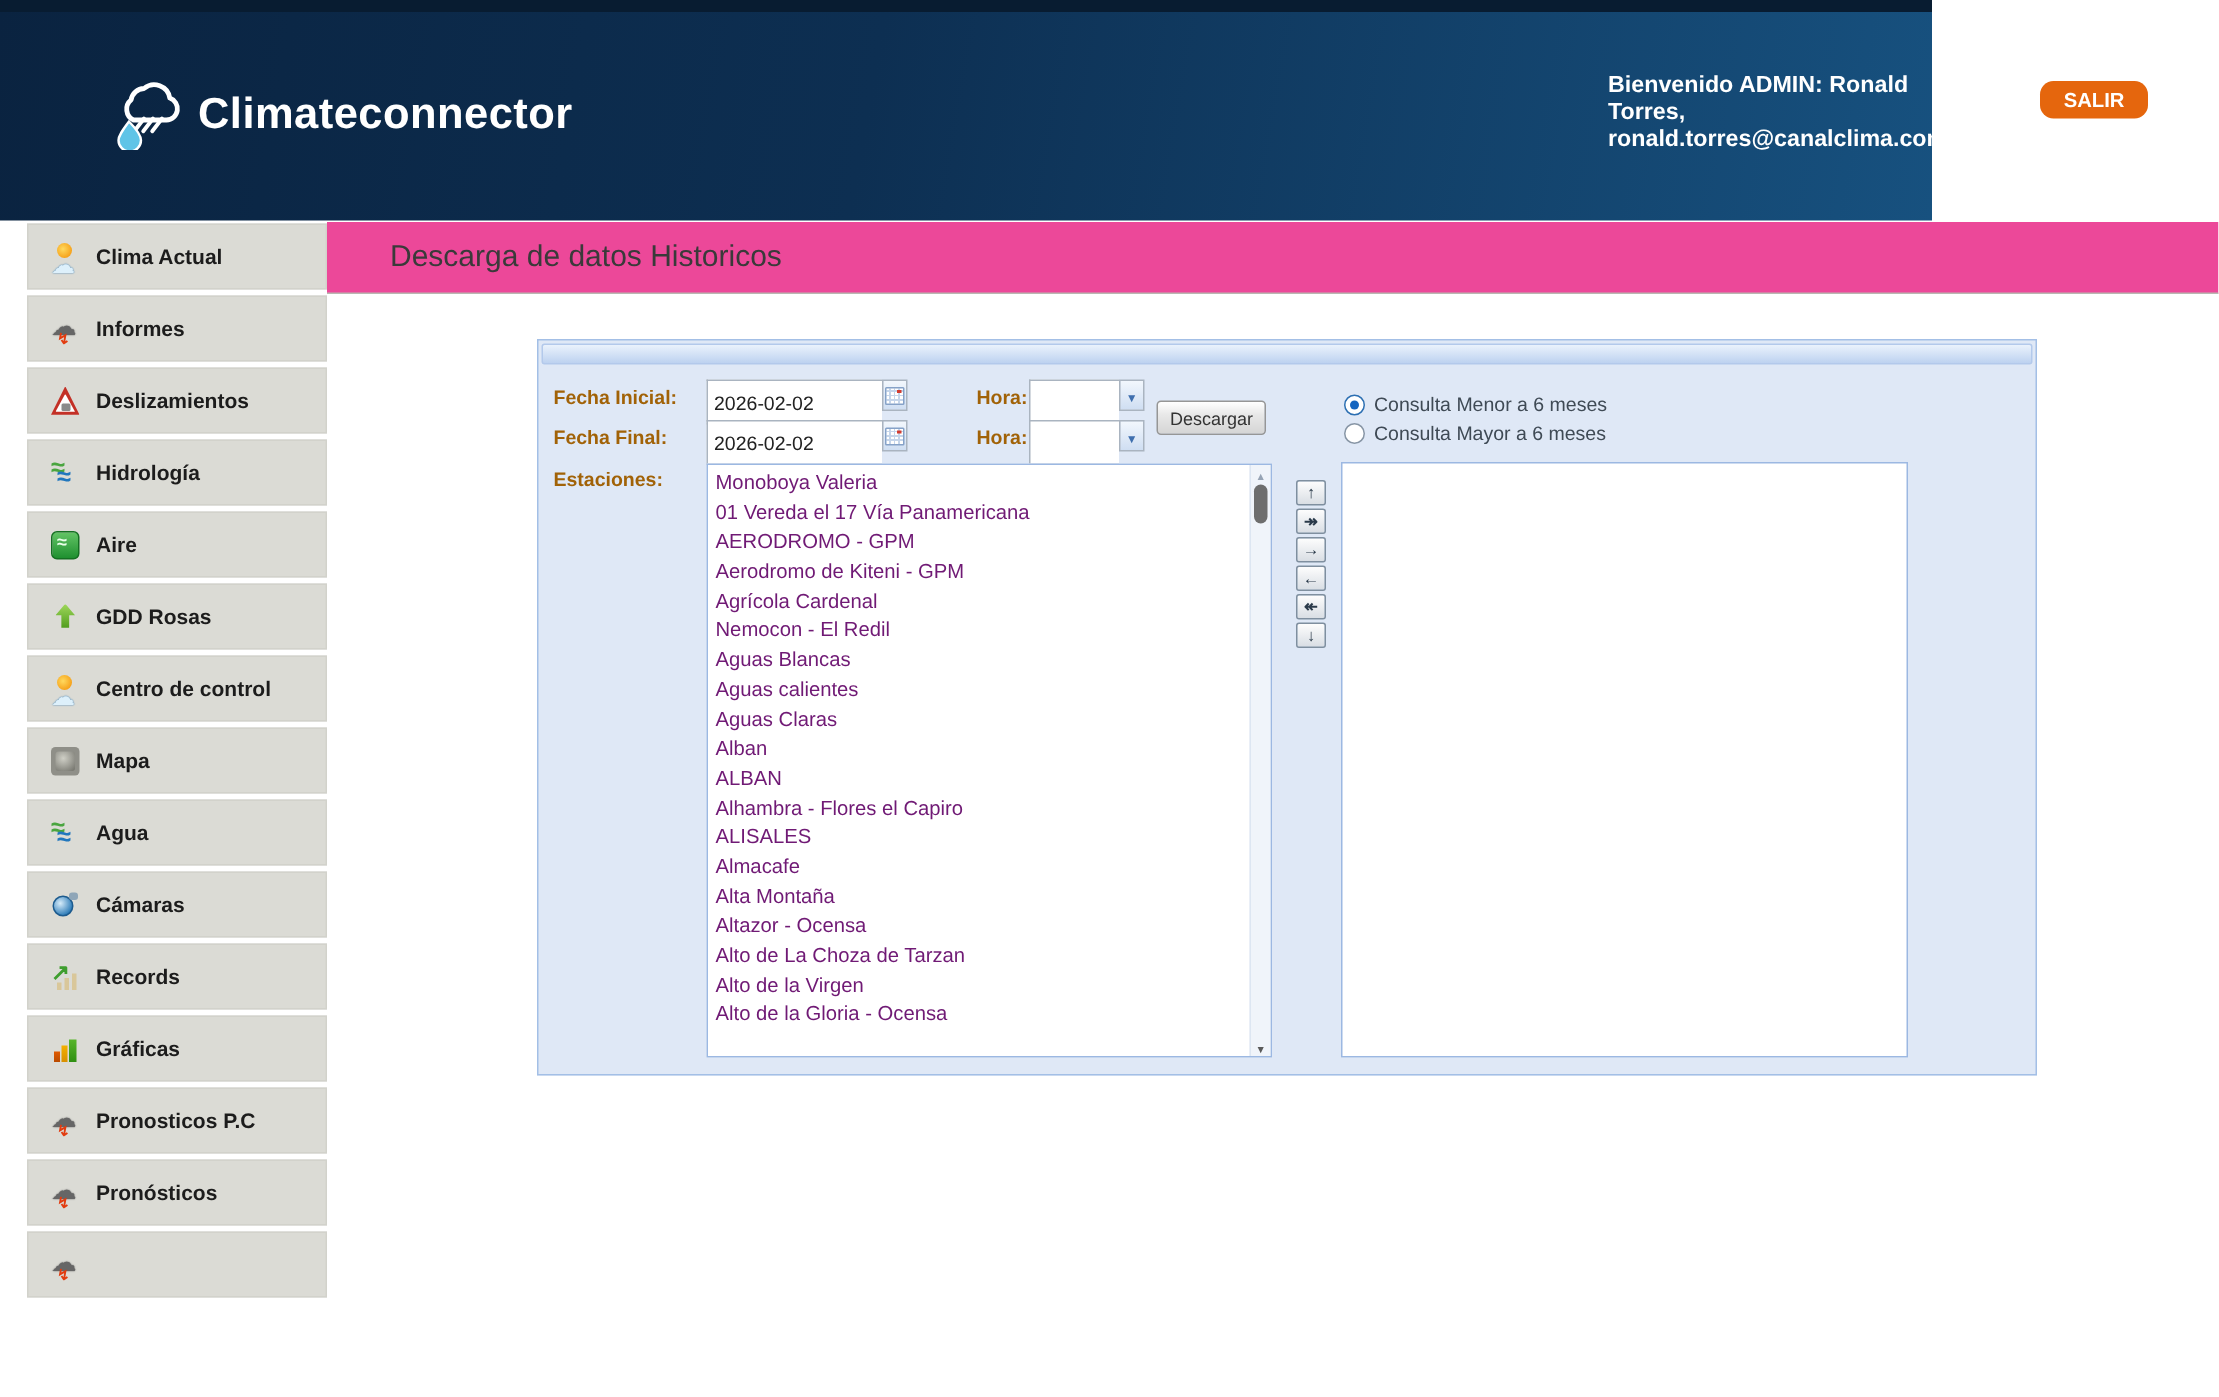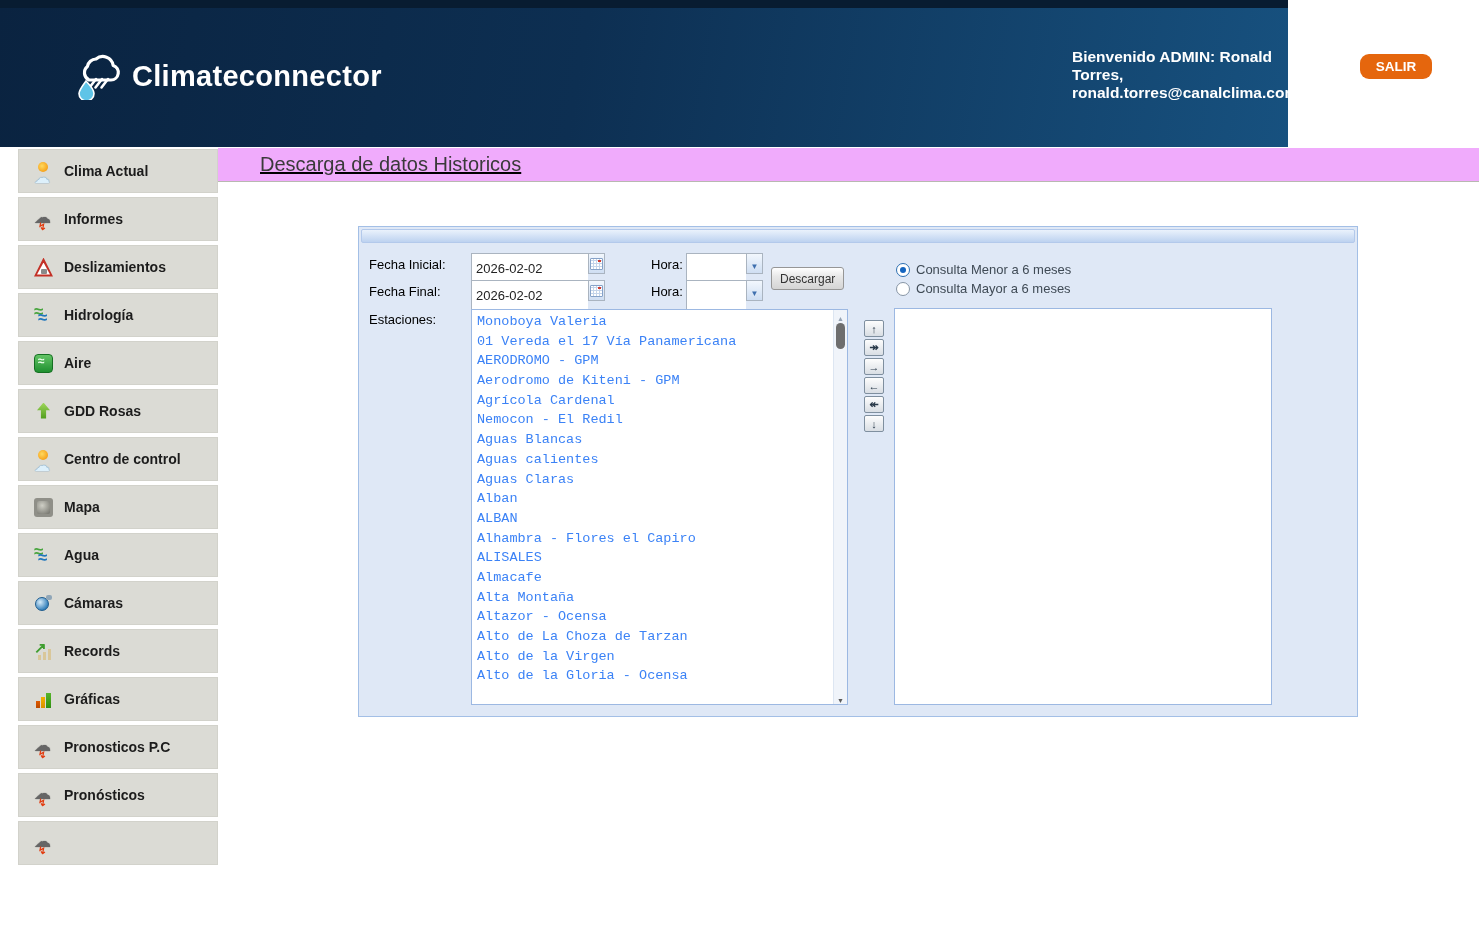--- a/index.html
+++ b/index.html
@@ -13,23 +13,23 @@
     background:linear-gradient(100deg,#0a2340 0%,#0d2f52 45%,#17517f 100%);}
   .header-topstrip{position:absolute;left:0;top:0;width:100%;height:8px;background:#081c31;}
   .logo{position:absolute;left:70px;top:48px;display:flex;align-items:center;gap:4px;}
   .logo-text{color:#ffffff;font-size:29px;font-weight:bold;letter-spacing:.3px;}
   .welcome{position:absolute;left:1072px;top:48px;color:#ffffff;font-weight:bold;
     font-size:15.5px;line-height:18px;}
   .salir-btn{position:absolute;left:1360px;top:54px;width:72px;height:25px;
     background:#e5660d;border:none;border-radius:9px;color:#fff;font-weight:bold;
     font-size:13.5px;font-family:inherit;cursor:pointer;}
   
-  .titlebar{position:absolute;left:218px;top:148px;width:1261px;height:34px;
-    background:#f0abfc;border-bottom:1px solid #b8b8b1;box-sizing:border-box;
-    display:flex;align-items:center;padding-left:42px;text-decoration:underline;}
+  .titlebar{position:absolute;left:218px;top:148px;width:1261px;height:48px;
+    background:#ec4899;border-bottom:1px solid #b8b8b1;box-sizing:border-box;
+    display:flex;align-items:center;padding-left:42px;}
   .titlebar h1{font-size:20px;font-weight:normal;color:#3a3a3a;margin:0;}
   
   .sidebar{position:absolute;left:18px;top:149px;width:200px;}
   .side-item{height:44px;margin-bottom:4px;background:#dbdbd5;border:1px solid #d2d2cb;
     box-sizing:border-box;display:flex;align-items:center;padding-left:15px;cursor:pointer;}
   .side-item .lbl{font-size:14px;font-weight:bold;color:#1c1c1c;white-space:nowrap;}
   .icon{position:relative;width:19px;height:19px;flex:none;margin-right:11px;display:block;}
   
   .i-sun-cloud-icon::before{content:"";position:absolute;top:0;left:4px;width:10px;height:10px;
     border-radius:50%;background:radial-gradient(circle at 40% 40%,#ffd95e,#f28c00);}
@@ -72,21 +72,21 @@
     linear-gradient(#57b52a,#2f8f12) 12px 3px/5px 15px no-repeat;}
   .i-windsock-icon::before{content:"";position:absolute;left:2px;top:1px;width:2px;height:16px;background:#909090;}
   .i-windsock-icon::after{content:"";position:absolute;left:4px;top:2px;width:13px;height:8px;
     background:repeating-linear-gradient(90deg,#d23b2f 0 3px,#f3f3f3 3px 6px);
     clip-path:polygon(0 0,100% 20%,100% 80%,0 100%);}
   
   .panel{position:absolute;left:358px;top:226px;width:1000px;height:491px;box-sizing:border-box;
     background:#dfe8f6;border:1px solid #a3bfe6;}
   .panel-top{position:absolute;left:2px;top:2px;right:2px;height:14px;box-sizing:border-box;
     background:linear-gradient(#eaf2fc,#bdd2f0);border:1px solid #b3c9eb;border-radius:2px;}
-  .flabel{position:absolute;font-size:13px;font-weight:normal;color:#000000;white-space:nowrap;}
+  .flabel{position:absolute;font-size:13px;font-weight:bold;color:#a16207;white-space:nowrap;}
   .lab-fecha-inicial{left:10px;top:30px;}
   .lab-fecha-final{left:10px;top:57px;}
   .lab-hora1{left:292px;top:30px;}
   .lab-hora2{left:292px;top:57px;}
   .lab-estaciones{left:10px;top:85px;}
   .textfield{position:absolute;display:flex;height:21px;}
   .textfield input{flex:1;min-width:0;border:1px solid #aab4c0;border-right:none;padding:14px 4px;
     font-size:13px;color:#222;font-family:inherit;outline:none;background:#fff;}
   .trigger{width:17px;height:21px;box-sizing:border-box;border:1px solid #aab4c0;
     background:linear-gradient(#f2f7fd,#cfdef2);display:flex;align-items:center;justify-content:center;cursor:pointer;}
@@ -108,22 +108,22 @@
   .r2{left:537px;top:54px;}
   .radio{width:14px;height:14px;border-radius:50%;border:1px solid #8795a5;background:#fff;
     box-sizing:border-box;position:relative;flex:none;}
   .radio.on{border-color:#2c6fb2;}
   .radio.on::after{content:"";position:absolute;left:3px;top:3px;width:6px;height:6px;border-radius:50%;background:#1565c0;}
   .radio-lbl{font-size:13px;color:#3f4a55;white-space:nowrap;}
   .listbox{position:absolute;background:#fff;border:1px solid #9cb8e2;box-sizing:border-box;}
   .listbox.left{left:112px;top:82px;width:377px;height:396px;overflow:hidden;}
   .listbox.right{left:535px;top:81px;width:378px;height:397px;}
   .list-inner{position:absolute;left:0;top:0;right:13px;bottom:0;overflow:hidden;padding-top:2px;}
-  .list-item{height:19.7px;line-height:19.7px;padding-left:5px;font-size:13.5px;color:#3b82f6;
-    white-space:nowrap;overflow:hidden;cursor:pointer;font-family:Liberation Mono, monospace;}
+  .list-item{height:19.7px;line-height:19.7px;padding-left:5px;font-size:13.5px;color:#701a75;
+    white-space:nowrap;overflow:hidden;cursor:pointer;}
   .vscroll{position:absolute;right:0;top:0;bottom:0;width:13px;background:#f0f4fa;border-left:1px solid #dde6f2;}
   .vs-up{position:absolute;top:1px;left:0;width:13px;height:10px;text-align:center;line-height:10px;cursor:pointer;}
   .vs-up::before{content:"▲";font-size:7px;color:#97a4b5;}
   .vs-thumb{position:absolute;top:13px;left:2px;width:9px;height:26px;background:#6e6e6e;border-radius:5px;cursor:grab;}
   .vs-down{position:absolute;bottom:1px;left:0;width:13px;height:10px;text-align:center;line-height:10px;cursor:pointer;}
   .vs-down::before{content:"▼";font-size:7px;color:#5a5a5a;}
   .xfercol{position:absolute;left:505px;top:93px;display:flex;flex-direction:column;gap:2px;}
   .xbtn{width:20px;height:17px;border:1px solid #7f8f9f;background:linear-gradient(#fdfdfd,#d9dee4);
     border-radius:2px;font-size:11px;font-weight:bold;color:#2a3a4a;display:flex;align-items:center;
     justify-content:center;cursor:pointer;padding:0;font-family:inherit;}

